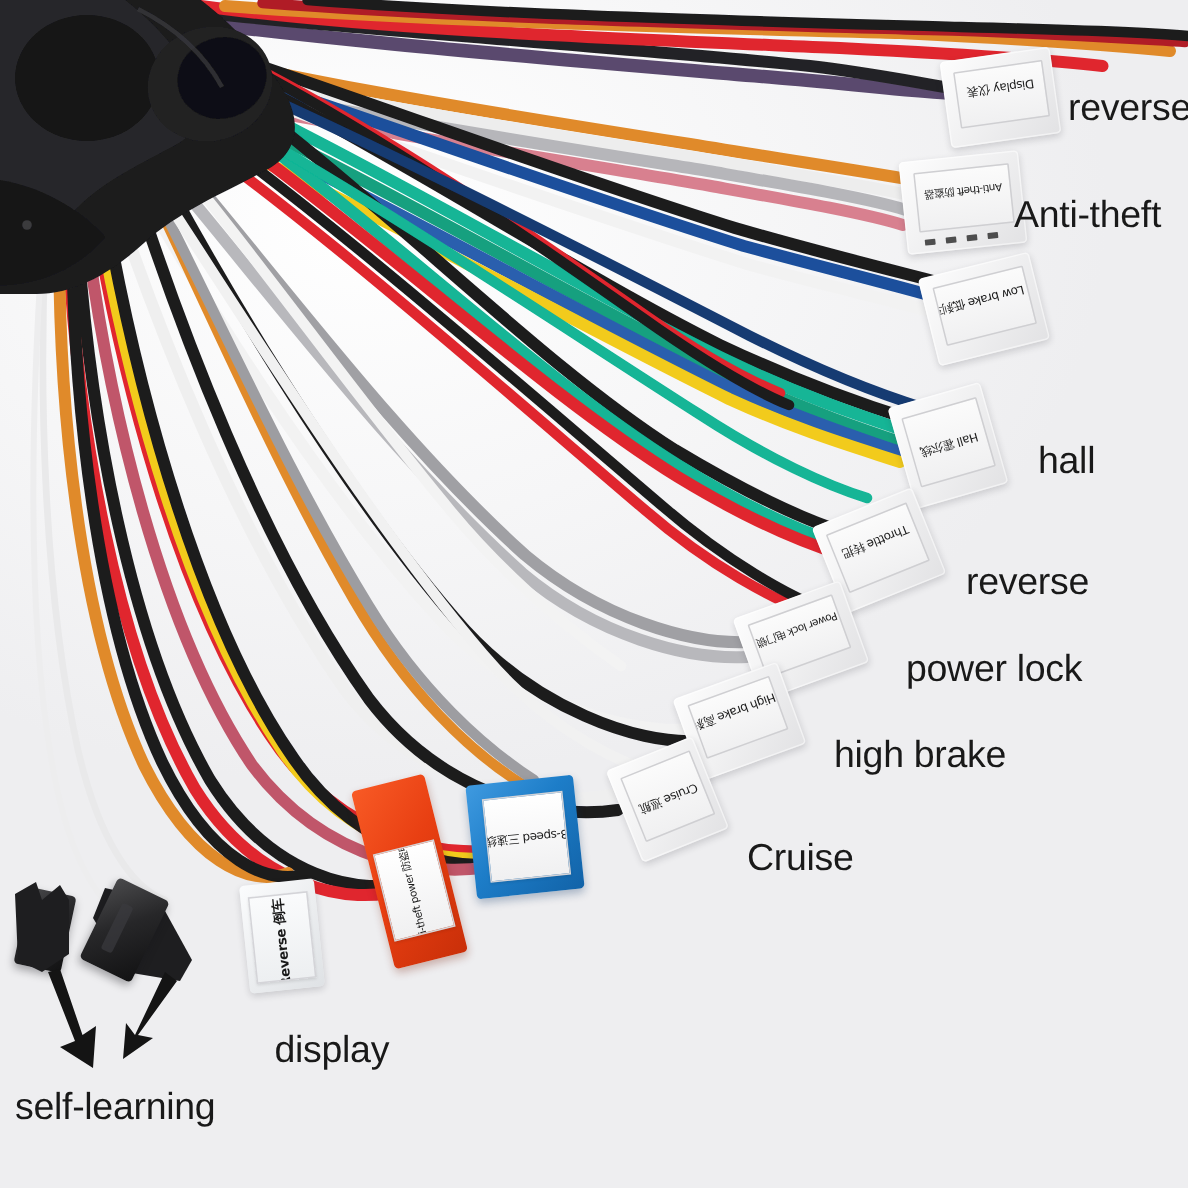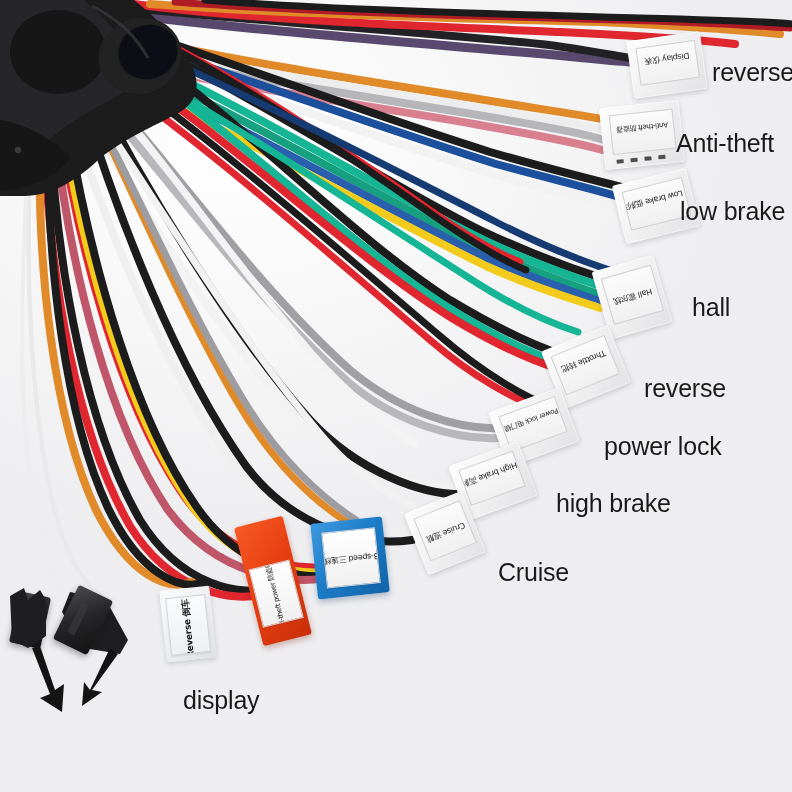--- a/index.html
+++ b/index.html
@@ -267,21 +267,21 @@
 
   <svg class="layer" viewBox="0 0 792 792" preserveAspectRatio="none">
     <g fill="#141414">
       <path d="M32,648 L40,646 L55,690 L64,684 L62,712 L40,698 L50,694 Z"></path>
       <path d="M110,648 L118,654 L92,690 L102,692 L82,706 L84,682 L90,690 Z"></path>
     </g>
   </svg>
 
   <div class="lbl" style="left:712px;top:60px;">reverse</div>
   <div class="lbl" style="left:676px;top:131px;text-align:right;">Anti-theft</div>
-  <div class="lbl" style="left:680px;top:199px;">low brake</div>
   <div class="lbl" style="left:692px;top:295px;">hall</div>
   <div class="lbl" style="left:644px;top:376px;">reverse</div>
   <div class="lbl" style="left:604px;top:434px;">power lock</div>
   <div class="lbl" style="left:556px;top:491px;">high brake</div>
   <div class="lbl" style="left:498px;top:560px;">Cruise</div>
   <div class="lbl" style="left:183px;top:688px;">display</div>
+  <div class="lbl" style="left:10px;top:726px;">self-learning</div>
 
 </div>
 
 </body></html>

